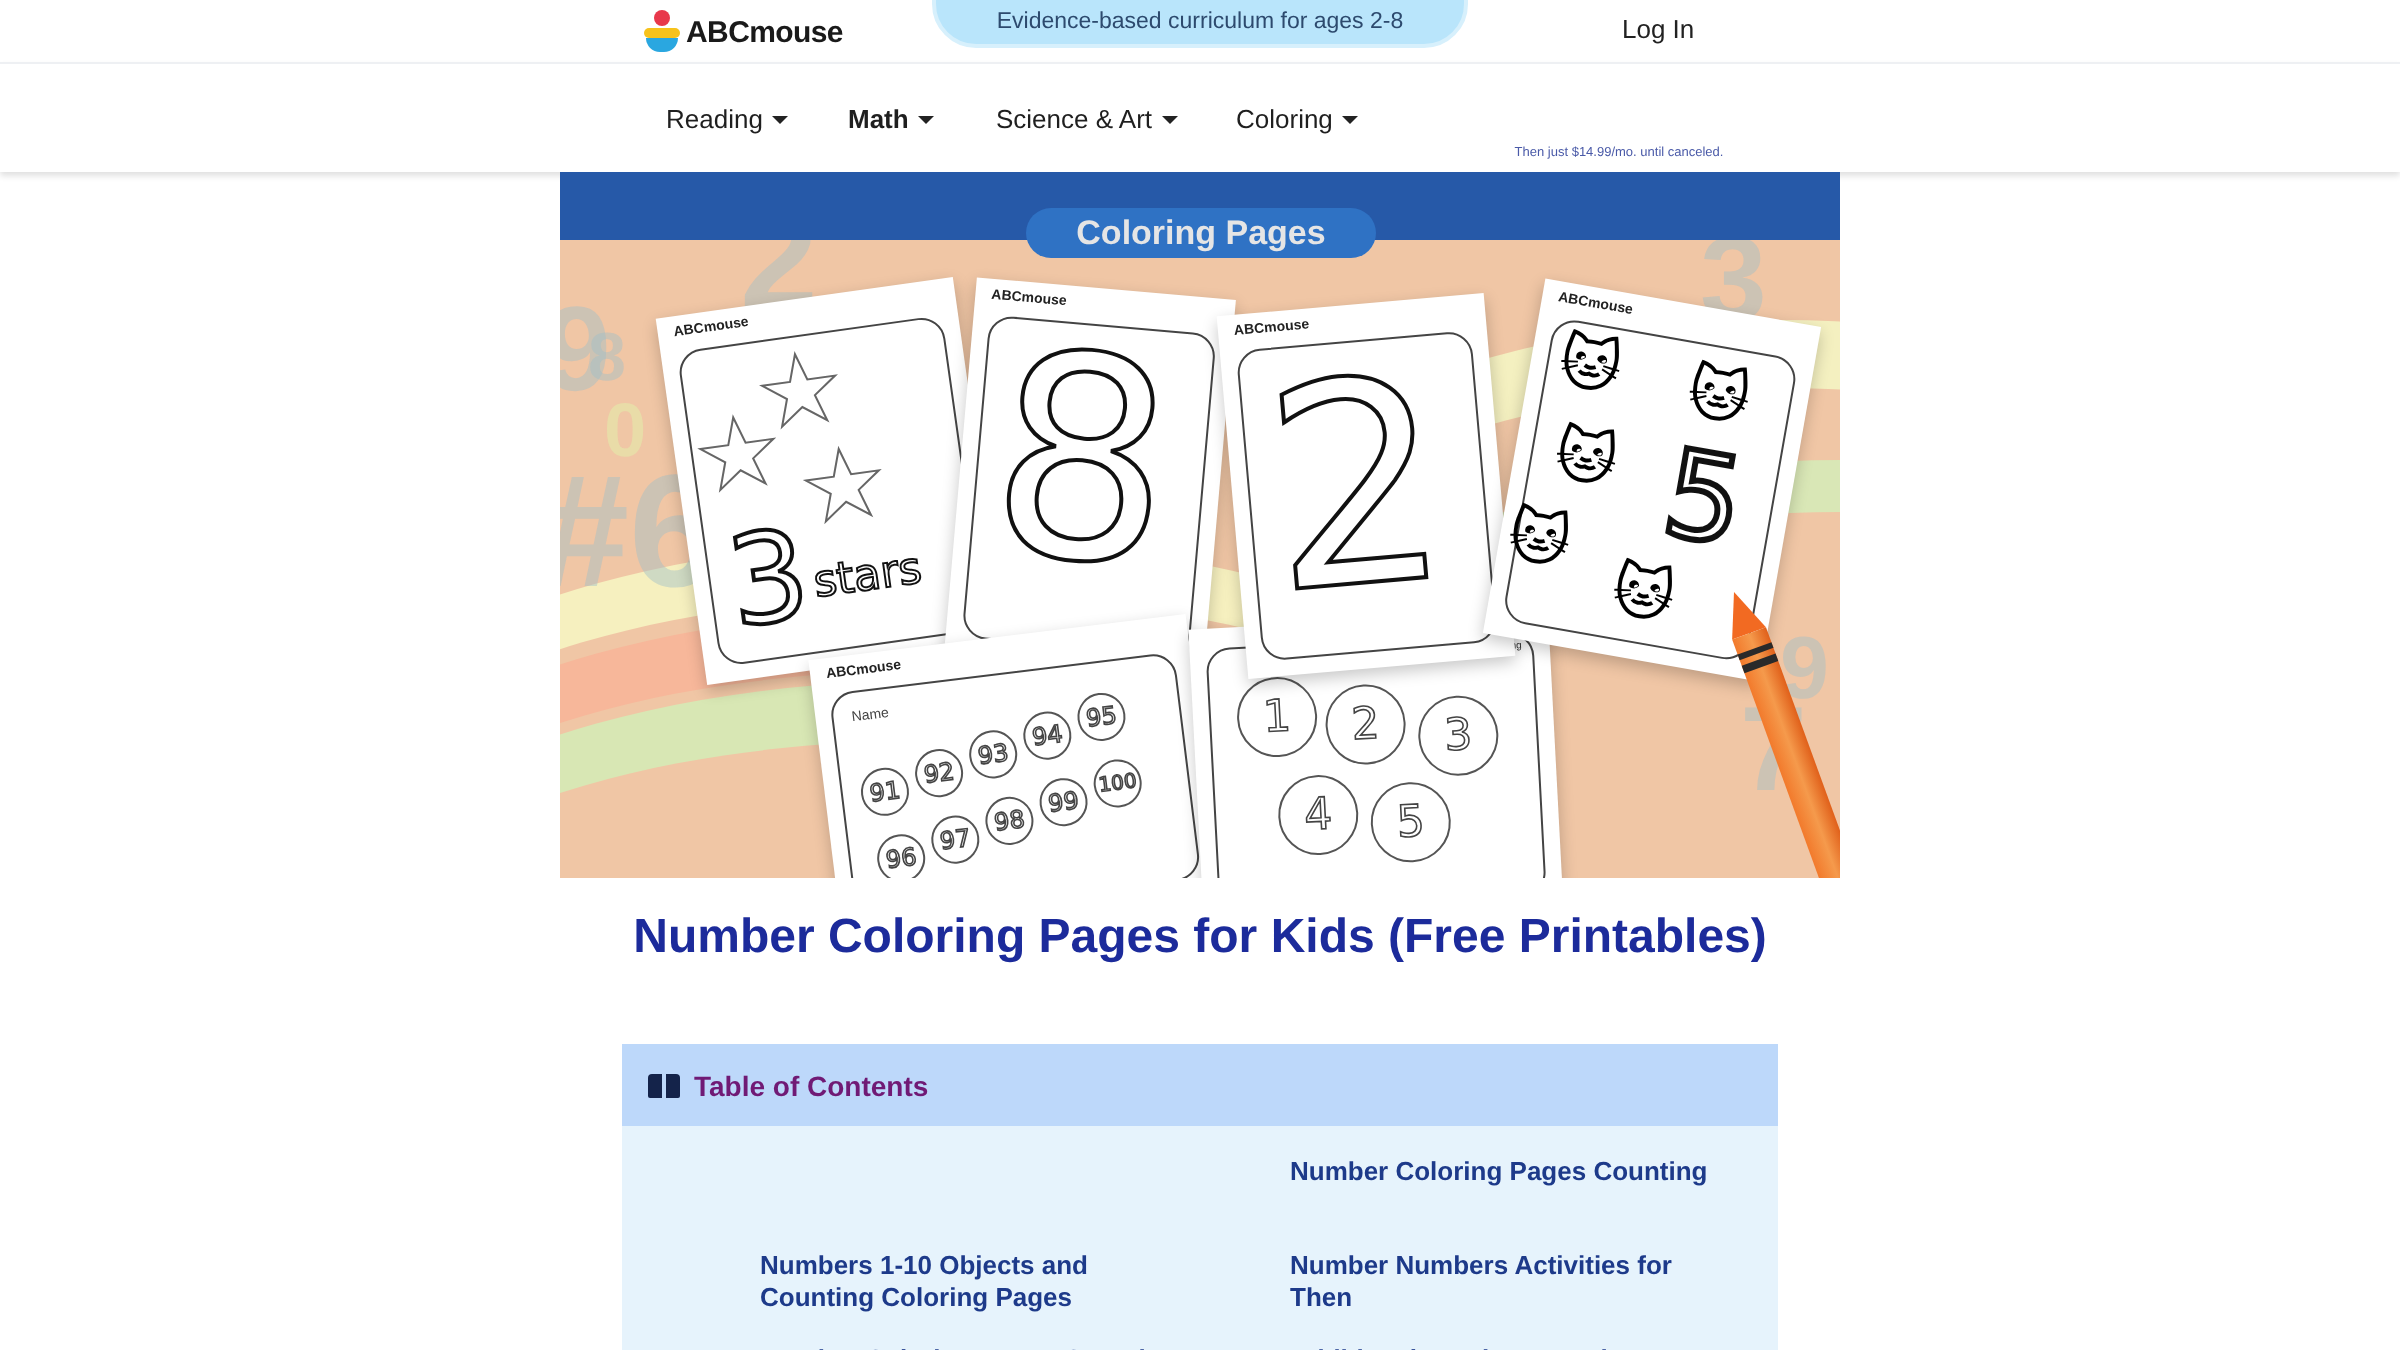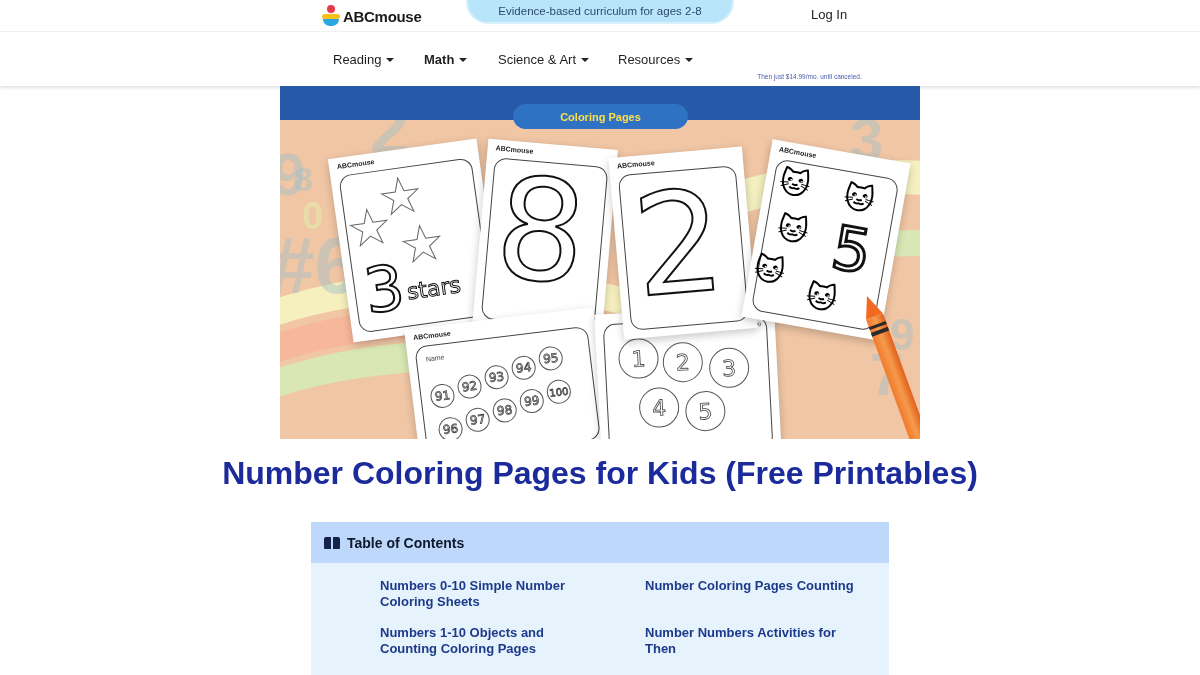--- a/index.html
+++ b/index.html
@@ -27,35 +27,35 @@
 
   .cta { position: absolute; left: 733px; top: 6px; width: 153px; height: 32px; border-radius: 16px; background: linear-gradient(90deg, #f23b48 0%, #ee3f6b 100%); color: #fff; font-size: 11px; line-height: 13px; text-align: center; padding-top: 3px; cursor: pointer; }
   .cta-sub { position: absolute; left: 733px; top: 41px; width: 153px; text-align: center; font-size: 6.5px; color: #4a5aa8; }
 
   
   .hero-band { position: absolute; left: 280px; top: 86px; width: 640px; height: 34px; background: #2659a8; }
   .hero { position: absolute; left: 280px; top: 120px; width: 640px; height: 319px; overflow: hidden; background: #f0c6a5; }
   .hero-bg-digit { position: absolute; font-weight: 700; color: rgba(160,190,200,0.45); font-size: 60px; }
   .wave { position: absolute; border-radius: 50%; }
   .hero-label { position: absolute; left: 513px; top: 104px; width: 175px; height: 25px; border-radius: 13px; background: #2f72c4; display: flex; align-items: center; justify-content: center; }
-  .hero-label span { color: #fde047; font-weight: 700; font-size: 11px; }
+  .hero-label span { color: #e5e5e5; font-weight: 700; font-size: 17px; }
 
   .sheet { position: absolute; background: #fff; box-shadow: 0 3px 8px rgba(0,0,0,0.22); }
   .sheet .inner { position: absolute; left: 8px; top: 18px; right: 8px; bottom: 8px; border: 1px solid #444; border-radius: 12px; }
   .sheet .brand { position: absolute; left: 8px; top: 5px; font-size: 7px; font-weight: 700; color: #222; }
   .outline-digit { position: absolute; font-family: "DejaVu Sans", sans-serif; color: #fff; -webkit-text-stroke: 2px #111; font-weight: 400; }
   .circle-num { position: absolute; border: 1px solid #555; border-radius: 50%; display: flex; align-items: center; justify-content: center; color: #fff; -webkit-text-stroke: 0.8px #444; font-family: "DejaVu Sans", sans-serif; }
 
   
-  .page-title { position: absolute; left: 0; top: 455px; width: 1200px; text-align: center; font-size: 32px; font-weight: 700; color: #1c2b9b; }
+  .page-title { position: absolute; left: 0; top: 455px; width: 1200px; text-align: center; font-size: 24px; font-weight: 700; color: #1c2b9b; }
 
   
   .toc { position: absolute; left: 311px; top: 522px; width: 578px; height: 160px; background: #e6f3fc; }
   .toc-header { height: 41px; background: #bdd8fa; display: flex; align-items: center; padding-left: 13px; gap: 7px; }
-  .toc-header .title { font-size: 14px; font-weight: 700; color: #0f172a; }
+  .toc-header .title { font-size: 14px; font-weight: 700; color: #701a75; }
   .book-icon { width: 16px; height: 12px; position: relative; }
   .book-icon::before, .book-icon::after { content: ""; position: absolute; top: 0; width: 7px; height: 12px; background: #14234a; }
   .book-icon::before { left: 0; border-radius: 2px 0 0 1px; }
   .book-icon::after { right: 0; border-radius: 0 2px 1px 0; }
   .toc-link { position: absolute; font-size: 13px; font-weight: 700; color: #1d3a8a; line-height: 16px; cursor: pointer; }
 </style>
 </head>
 <body>
 
 <div class="topbar">
@@ -80,21 +80,21 @@
   </div>
   <div class="nav-item" style="left:424px;font-weight:bold;">
     <span>Math</span>
     <span class="caret"></span>
   </div>
   <div class="nav-item" style="left:498px;">
     <span>Science &amp; Art</span>
     <span class="caret"></span>
   </div>
   <div class="nav-item" style="left:618px;">
-    <span>Resources</span>
+    <span>Coloring</span>
     <span class="caret"></span>
   </div>
 
   <div class="cta-sub">Then just $14.99/mo. until canceled.</div>
 </div>
 
 <div class="hero-band"></div>
 <div class="hero">
 
   <div class="wave" style="left:-120px; top:150px; width:620px; height:260px; border:28px solid #f6f0bf; border-color:#f6f0bf transparent transparent transparent;"></div>
@@ -183,24 +183,20 @@
   <span>Coloring Pages</span>
 </div>
 
 <h1 class="page-title">Number Coloring Pages for Kids (Free Printables)</h1>
 
 <div class="toc">
   <div class="toc-header">
     <span class="book-icon"></span>
     <span class="title">Table of Contents</span>
   </div>
-  <a class="toc-link" style="left:69px; top:56px;">
-    <div>Numbers 0-10 Simple Number</div>
-      <div>Coloring Sheets</div>
-  </a>
   <a class="toc-link" style="left:334px; top:56px;">
     <div>Number Coloring Pages Counting</div>
   </a>
   <a class="toc-link" style="left:69px; top:103px;">
     <div>Numbers 1-10 Objects and</div>
       <div>Counting Coloring Pages</div>
   </a>
   <a class="toc-link" style="left:334px; top:103px;">
     <div>Number Numbers Activities for</div>
       <div>Then</div>

